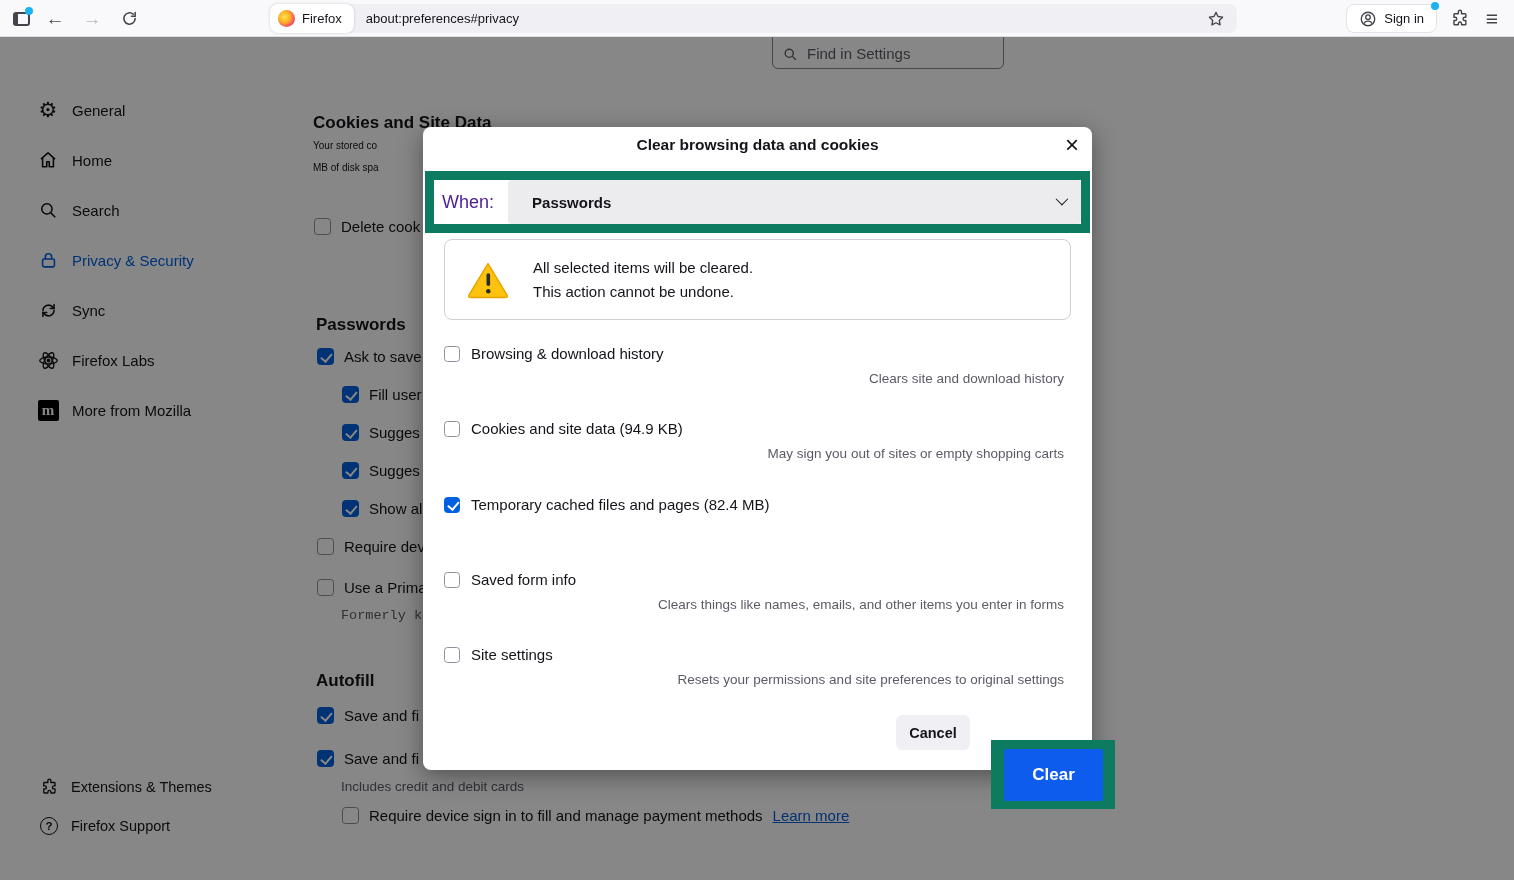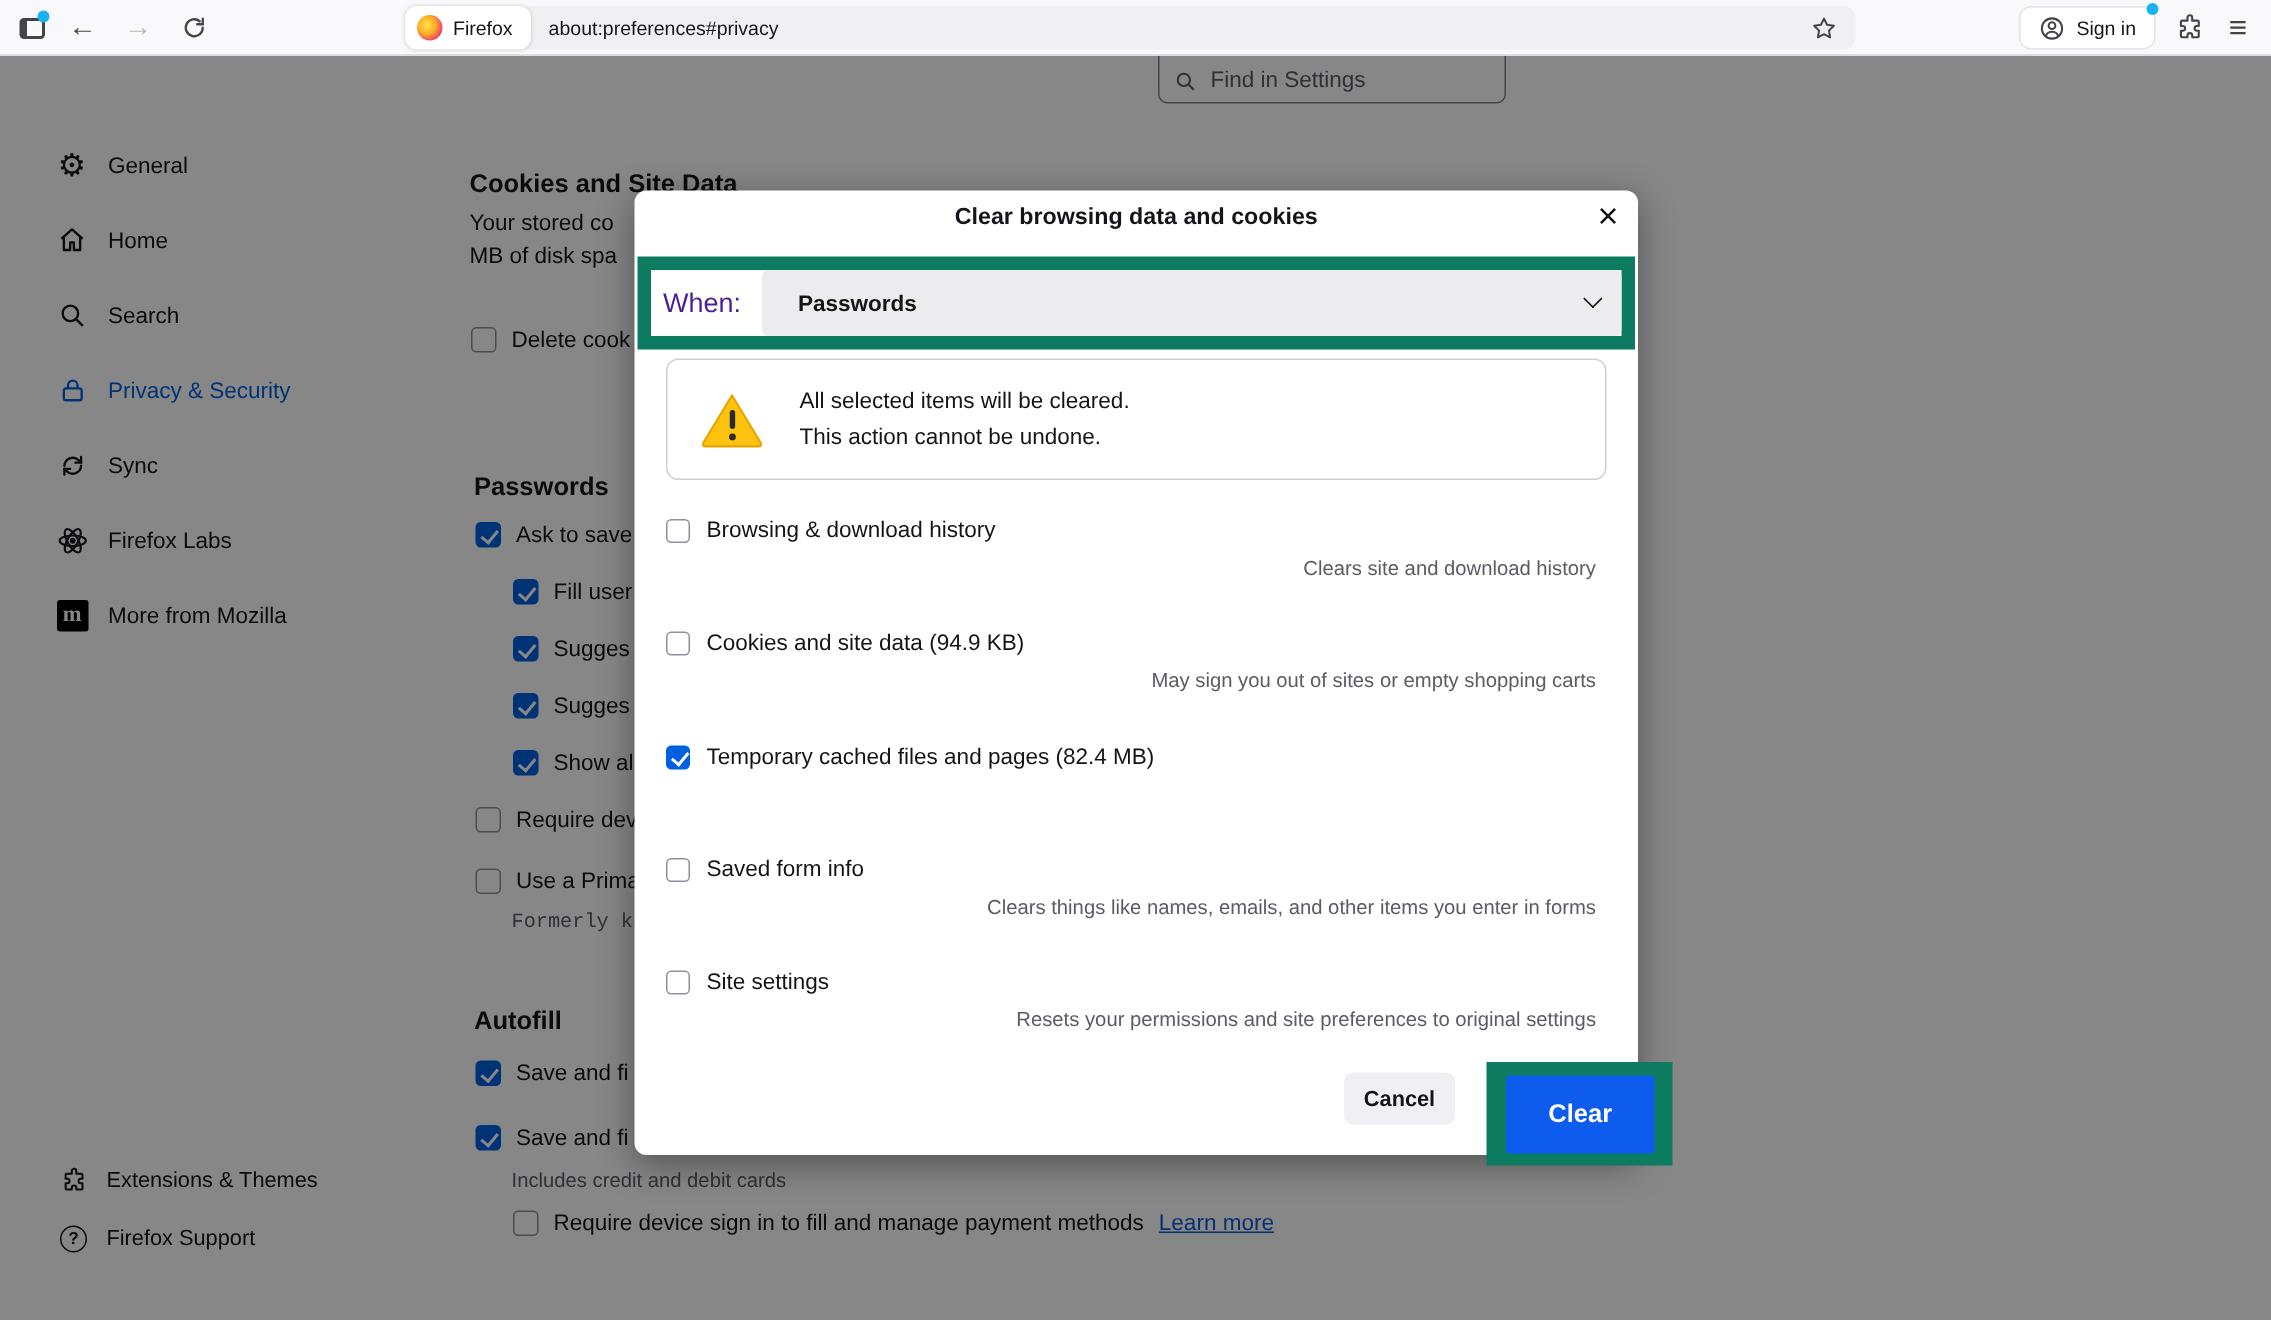--- a/index.html
+++ b/index.html
@@ -35,21 +35,21 @@
   .side-item.active{color:#0060df;}
   .side-item.active .ic{color:#0060df;}
   .side-foot{position:absolute;left:40px;display:flex;align-items:center;gap:13px;height:22px;
              font-size:14.5px;color:#15141a;}
 
   .findbox{position:absolute;left:772px;top:-6px;width:232px;height:38px;border:1px solid #85858f;
            border-radius:6px;display:flex;align-items:flex-end;padding:0 0 6px 10px;gap:9px;color:#5b5b66;}
   .findbox .ph{font-size:15px;}
 
   .h-bold{position:absolute;font-size:17px;font-weight:bold;color:#15141a;}
-  .p-line{position:absolute;font-size:15px;color:#15141a;}
+  .p-line{position:absolute;font-size:10px;color:#15141a;}
   .p-sub{position:absolute;font-size:13.5px;color:#5b5b66;}
   .p-row{position:absolute;display:flex;align-items:center;gap:10px;font-size:15px;color:#15141a;}
 
   .cb{width:17px;height:17px;border:1.5px solid #8f8f9d;border-radius:3.5px;background:#fff;
       flex:0 0 auto;position:relative;}
   .cb.checked{background:#0060df;border-color:#0060df;}
   .cb.checked::after{content:"";position:absolute;left:5px;top:1.5px;width:4.5px;height:9px;
       border-right:2px solid #fff;border-bottom:2px solid #fff;transform:rotate(40deg);}
   .cb.small{width:16px;height:16px;}
   .cb.small.checked::after{left:4.6px;top:1.2px;}
@@ -326,18 +326,18 @@
     </div>
     <div class="dlg-item" style="top:519px;">
       <div class="row">
           <span class="cb small"></span>
         <span>Site settings</span>
         </div>
       <div class="desc">Resets your permissions and site preferences to original settings</div>
     </div>
 
     <button class="btn-cancel">Cancel</button>
-    <div class="hl-clear" style="background:#0d7b60;">
+    <div class="hl-clear" style="background:#0d7b60;margin-top:32px;">
       <button class="btn-clear" style="background:#0e5ced;">Clear</button>
     </div>
   </div>
 
 </div>
 
 </body></html>

